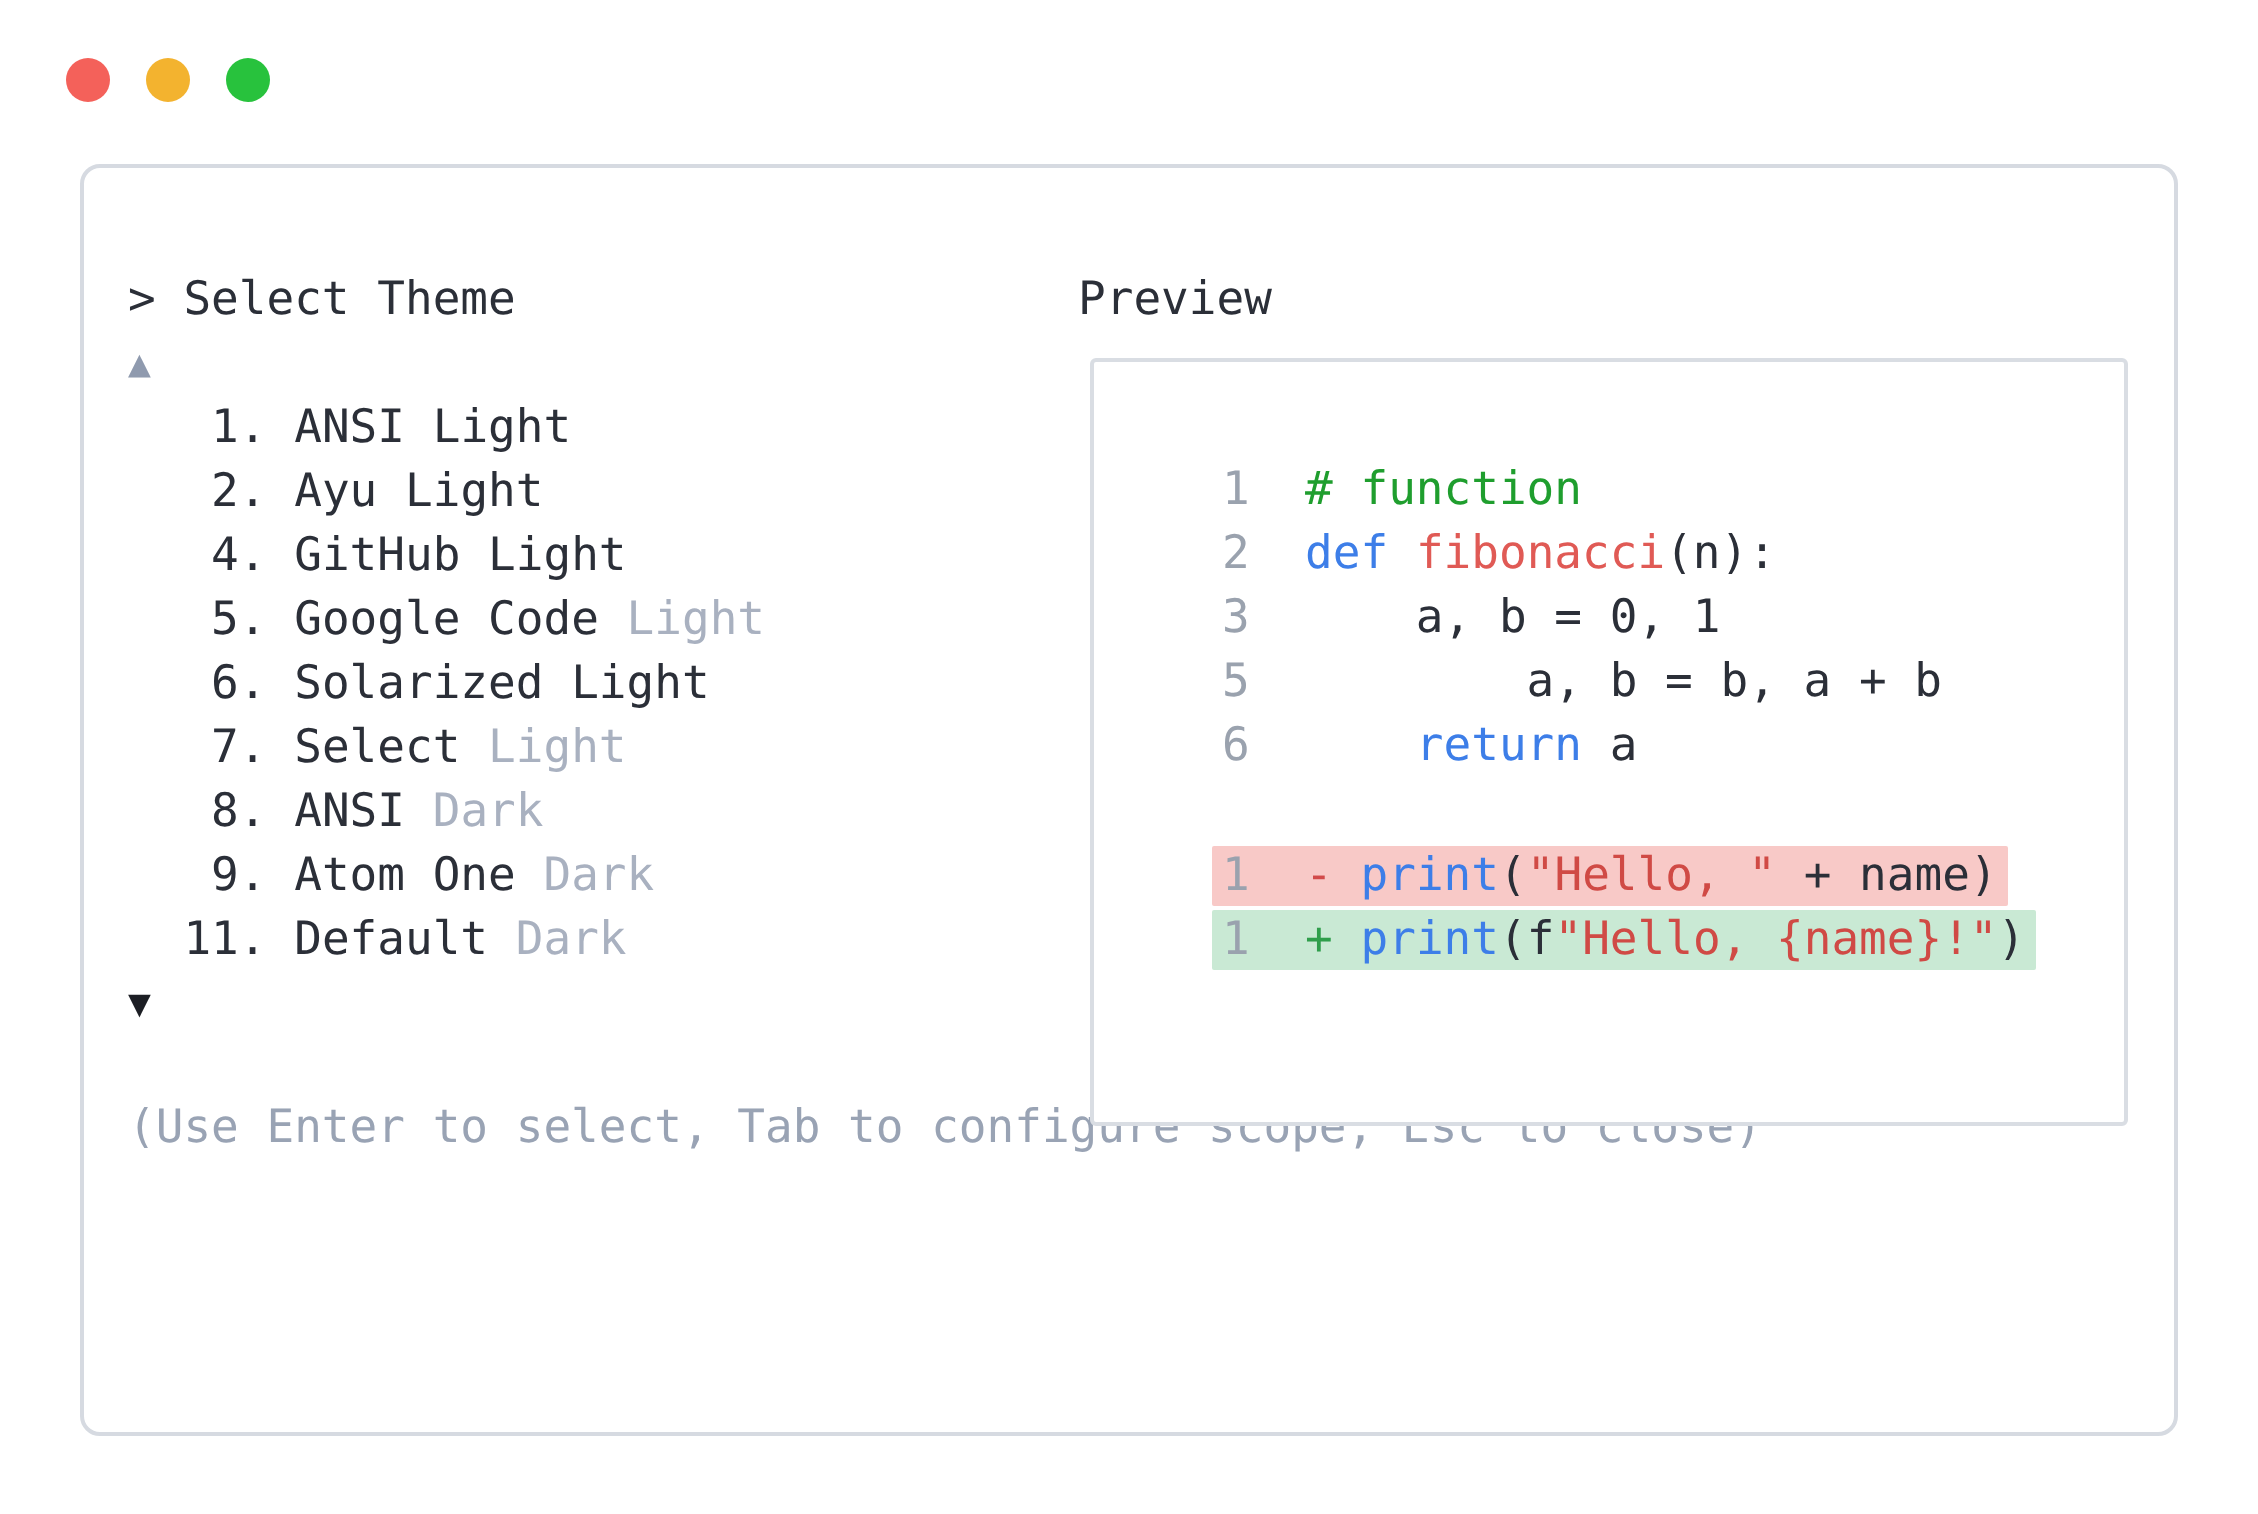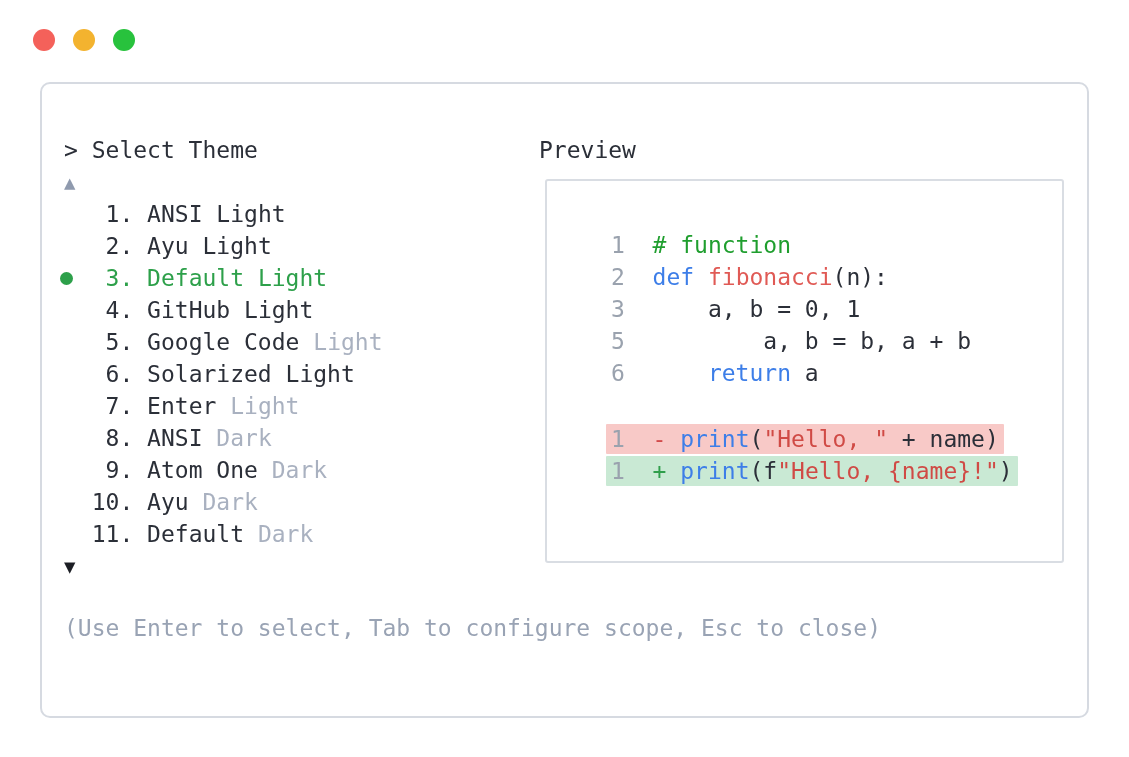--- a/index.html
+++ b/index.html
@@ -59,28 +59,26 @@
       <span class="light" style="background: rgb(40, 194, 61);"></span>
     </div>
 
   <div class="window">
     <div class="selector">
       <div class="row prompt">&gt; Select Theme</div>
       <div class="row arrow up">▲</div>
       <div id="theme-list">
           <div class="row item"><span class="num">   1. </span><span class="label">ANSI</span><span> </span><span class="suffix">Light</span></div>
           <div class="row item"><span class="num">   2. </span><span class="label">Ayu</span><span> </span><span class="suffix">Light</span></div>
-          <div class="row item selected"><span class="dot"></span><span class="num">   3. </span><span class="label">Default</span><span> </span><span class="suffix">Light</span></div>
           <div class="row item"><span class="num">   4. </span><span class="label">GitHub</span><span> </span><span class="suffix">Light</span></div>
           <div class="row item"><span class="num">   5. </span><span class="label">Google Code</span><span> </span><span class="suffix muted">Light</span></div>
           <div class="row item"><span class="num">   6. </span><span class="label">Solarized</span><span> </span><span class="suffix">Light</span></div>
-          <div class="row item"><span class="num">   7. </span><span class="label">Enter</span><span> </span><span class="suffix muted">Light</span></div>
+          <div class="row item"><span class="num">   7. </span><span class="label">Select</span><span> </span><span class="suffix muted">Light</span></div>
           <div class="row item"><span class="num">   8. </span><span class="label">ANSI</span><span> </span><span class="suffix muted">Dark</span></div>
           <div class="row item"><span class="num">   9. </span><span class="label">Atom One</span><span> </span><span class="suffix muted">Dark</span></div>
-          <div class="row item"><span class="num">  10. </span><span class="label">Ayu</span><span> </span><span class="suffix muted">Dark</span></div>
           <div class="row item"><span class="num">  11. </span><span class="label">Default</span><span> </span><span class="suffix muted">Dark</span></div>
         </div>
       <div class="row arrow down">▼</div>
       <div class="spacer"></div>
       <div class="row hint">(Use Enter to select, Tab to configure scope, Esc to close)</div>
     </div>
 
     <div class="preview-title">Preview</div>
     <div class="preview-box">
       <div id="code">

